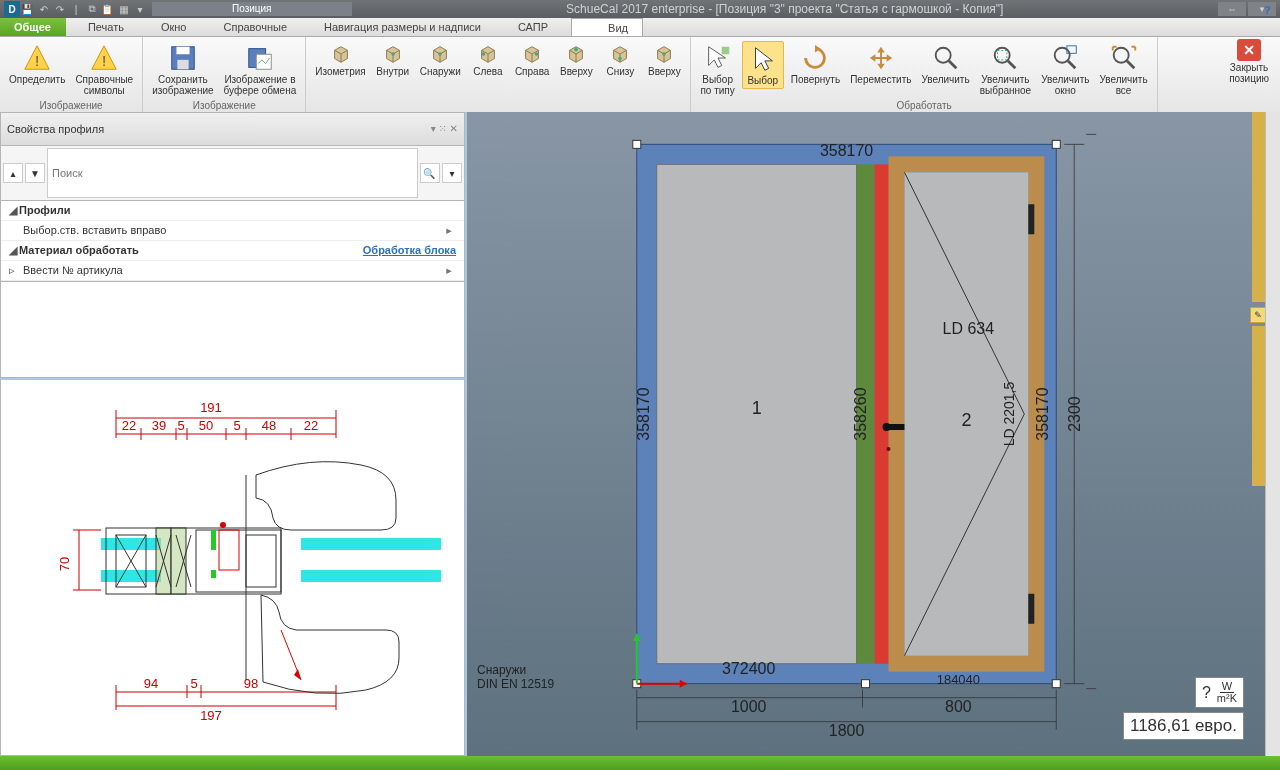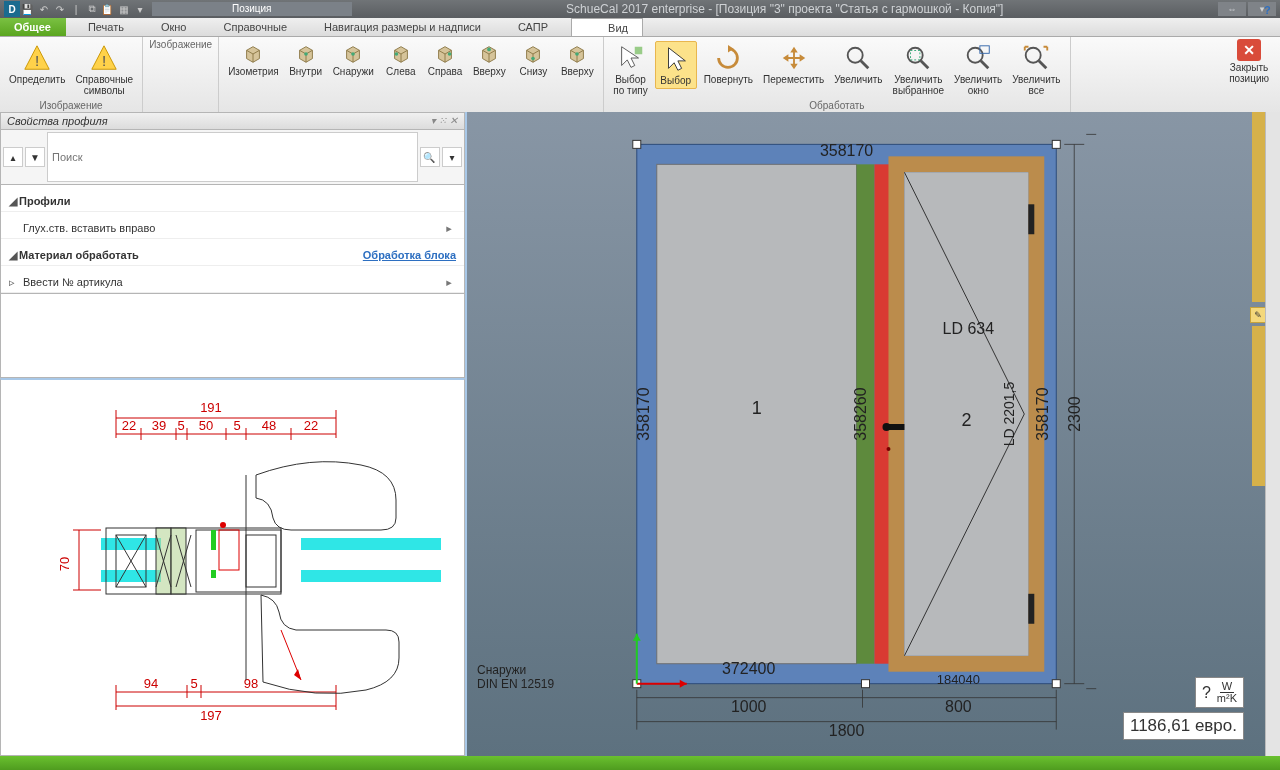--- a/index.html
+++ b/index.html
@@ -20,27 +20,27 @@
 .rbtn { display:flex; flex-direction:column; align-items:center; gap:1px; padding:2px 3px; min-width:34px; cursor:default;}
 .rbtn.big .ico { width:32px; height:30px; }
 .rbtn.small .ico { width:22px; height:22px; }
 .rbtn .lbl { font-size:10px; line-height:11px; text-align:center; white-space:pre; }
 .rbtn.highlight { background:#fce28a; border:1px solid #e8b64e; border-radius:2px;}
 .rgroup .cap { font-size:10px; color:#666; line-height:12px; padding-bottom:1px;}
 .ico { display:flex; align-items:center; justify-content:center; }
 .ico svg { width:100%; height:100%; }
 .workspace { position:absolute; top:112px; bottom:14px; left:0; right:0; display:flex;}
 .left-pane { width:465px; display:flex; flex-direction:column; border-right:2px solid #a8c8e8;}
-.panel-title { background:linear-gradient(#f0f0f0,#dcdcdc); border:1px solid #b5b5b5; padding:2px 6px; font-size:11px; display:flex; justify-content:space-between;font-style:italic;}
+.panel-title { background:linear-gradient(#f0f0f0,#dcdcdc); border:1px solid #b5b5b5; padding:10px 6px; font-size:11px; display:flex; justify-content:space-between;}
 .panel-title .dock { font-size:10px; color:#888;}
 .search-row { display:flex; align-items:center; padding:2px; gap:2px; border:1px solid #b5b5b5; border-top:none; background:#f5f5f5;}
 .search-row .btn { width:18px; height:18px; border:1px solid #ccc; background:#fff; display:flex; align-items:center; justify-content:center; font-size:10px;}
 .search-row input { flex:1; height:16px; border:1px solid #ccc; padding:16px 4px; font-size:11px;}
 .prop-list { background:#fff; border:1px solid #b5b5b5; border-top:none; }
-.prow { display:flex; justify-content:space-between; padding:3px 8px; border-bottom:1px solid #eee; font-size:11px;margin-top:7px;}
+.prow { display:flex; justify-content:space-between; padding:3px 8px; border-bottom:1px solid #eee; font-size:11px;}
 .prow.head { font-weight:bold;}
 .prow .link { color:#2d6fc1; text-decoration:underline;}
 .prow .exp { color:#555; width:10px; display:inline-block;}
 .prow .arrow { width:14px; text-align:center; color:#777;}
 .filler { flex:1; background:#fff; border:1px solid #b5b5b5; border-top:none;}
 .detail { height:375px; border:1px solid #b5b5b5; border-top:2px solid #a8c8e8; background:#fff; position:relative; overflow:hidden;}
 .viewport { flex:1; position:relative; }
 .canvas { position:absolute; top:0; left:0; right:14px; bottom:0; background:linear-gradient(#8896a5,#5d717f);}
 .vscroll { position:absolute; right:0; top:0; bottom:0; width:14px; background:#e4e4e4; border-left:1px solid #bbb;}
 .overlay-box { position:absolute; background:#fff; border:1px solid #888; padding:3px 6px; font-size:13px;}
@@ -101,20 +101,44 @@
               <text x="16" y="24" text-anchor="middle" font-size="16" fill="#555">!</text>
             </svg>
           </div>
         <div class="lbl">Справочные
 символы</div>
       </div>
     </div>
     <div class="cap">Изображение</div>
   </div>
   <div class="rgroup">
+    <div class="btns">
+      <div class="rbtn big">
+        <div class="ico">
+            <svg viewBox="0 0 32 32">
+              <rect x="4" y="4" width="24" height="24" fill="#5a7fbf" stroke="#2d4d86"></rect>
+              <rect x="9" y="4" width="14" height="8" fill="#fff"></rect>
+              <rect x="10" y="18" width="12" height="10" fill="#ddd"></rect>
+            </svg>
+          </div>
+        <div class="lbl">Сохранить
+изображение</div>
+      </div>
+      <div class="rbtn big">
+        <div class="ico">
+            <svg viewBox="0 0 32 32">
+              <rect x="4" y="6" width="18" height="20" fill="#5a7fbf" stroke="#2d4d86"></rect>
+              <rect x="12" y="12" width="16" height="16" fill="#fff" stroke="#888"></rect>
+              <polyline points="14,22 18,18 22,22 26,16" fill="none" stroke="#6a6"></polyline>
+            </svg>
+          </div>
+        <div class="lbl">Изображение в
+буфере обмена</div>
+      </div>
+    </div>
     <div class="cap">Изображение</div>
   </div>
   <div class="rgroup">
     <div class="btns" id="view-btns">
         <div class="rbtn small">
           <div class="ico">
             <svg viewBox="0 0 24 24">
               <polygon points="5,8 12,4 19,8 19,17 12,21 5,17" fill="#d6c49a" stroke="#8a7644"></polygon>
               <polyline points="5,8 12,12 19,8" fill="none" stroke="#8a7644"></polyline>
               <line x1="12" y1="12" x2="12" y2="21" stroke="#8a7644"></line>
@@ -305,21 +329,21 @@
       <input placeholder="Поиск" style="">
       <div class="btn">🔍</div>
       <div class="btn">▾</div>
     </div>
     <div class="prop-list">
       <div class="prow head">
           <span><span class="exp">◢</span><span>Профили</span></span>
           <span class="arrow"></span>
         </div>
       <div class="prow">
-          <span style="padding-left:14px">Глух.ств. вставить вправо</span>
+          <span style="padding-left:14px">Выбор.ств. вставить вправо</span>
           <span class="arrow">▸</span>
         </div>
       <div class="prow head">
           <span><span class="exp">◢</span><span>Материал обработать</span></span>
           <span class="link">Обработка блока</span>
         </div>
       <div class="prow">
           <span><span class="exp">▹</span><span style="padding-left:4px">Ввести № артикула</span></span>
           <span class="arrow">▸</span>
         </div>

